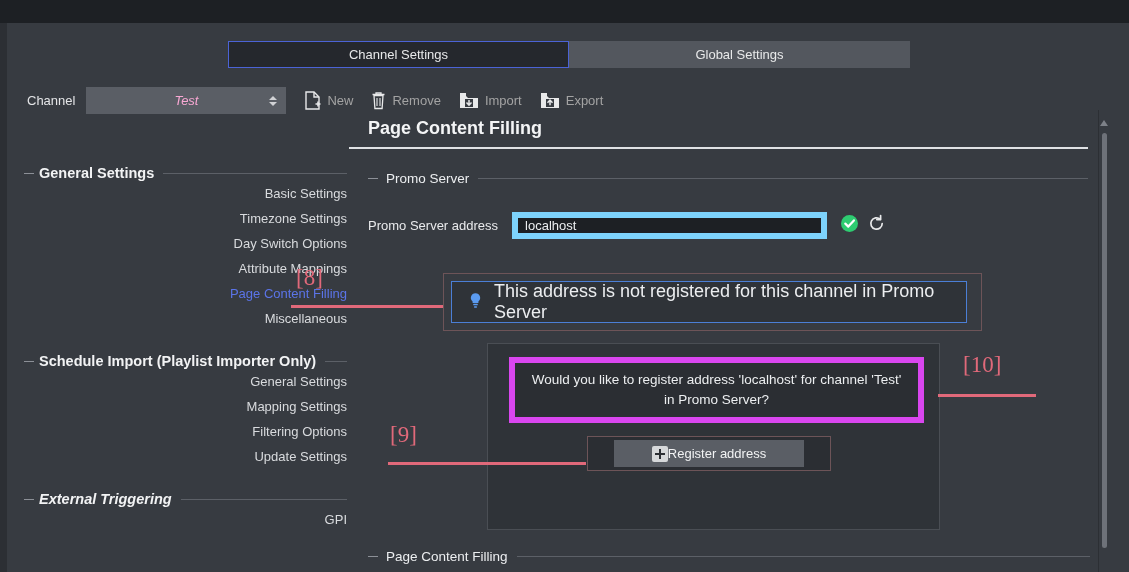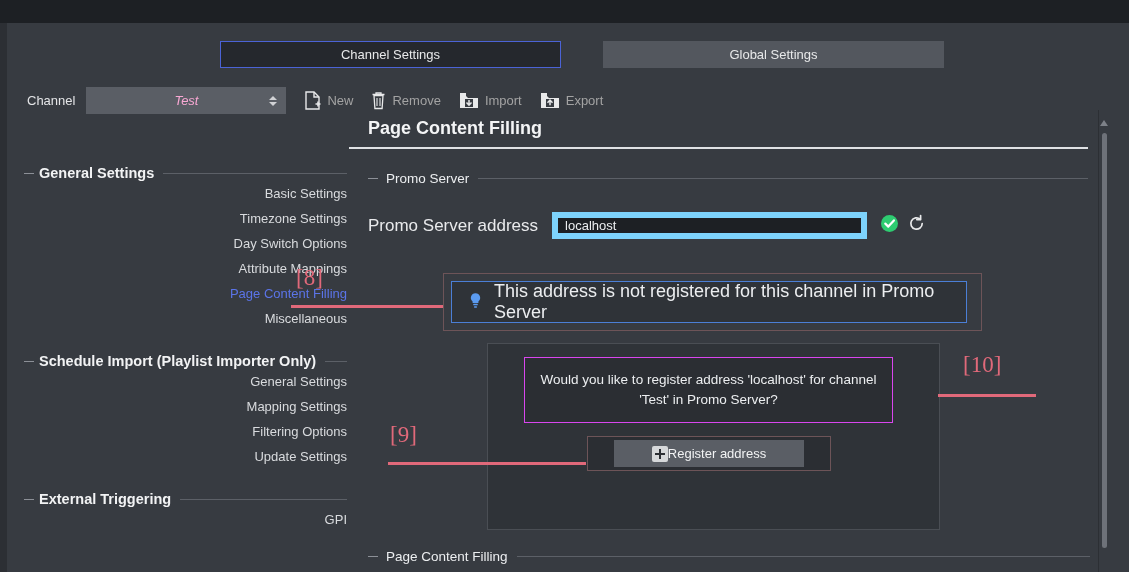--- a/index.html
+++ b/index.html
@@ -22,23 +22,22 @@
     background: #1d2024;
   }
   .left-edge {
     position: absolute; left: 0; top: 23px;
     width: 7px; height: 549px;
     background: #2c2f34;
   }
 
   
   .tabbar {
-    position: absolute; left: 220px; top: 41px;
+    position: absolute; left: 228px; top: 41px;
     display: flex;
-    gap: 42px;
   }
   .tab {
     height: 27px;
     display: flex; align-items: center; justify-content: center;
     font-size: 13px;
     color: #e8e9ea;
     cursor: pointer;
     border: 1px solid transparent;
   }
   .tab.selected {
@@ -161,21 +160,21 @@
   .section-head .rule {
     flex: 1; height: 1px; background: #5c6067;
     margin-left: 9px; margin-right: 3px;
   }
 
   .field-row {
     display: flex; align-items: center;
     margin-top: 26px;
   }
   .field-label {
-    font-size: 17px; color: #e9eaec;
+    font-size: 13px; color: #e9eaec;
     margin-right: 14px;
   }
   .text-input {
     width: 315px; height: 27px;
     background: #1d2024;
     border: 6px solid #7dd3fc;
     color: #eceef0;
     font-family: "Liberation Sans", sans-serif;
     font-size: 13px;
     padding: 0 7px;
@@ -200,24 +199,24 @@
   }
 
   
   .reg-panel {
     position: absolute; left: 487px; top: 343px;
     width: 453px; height: 187px;
     background: #2f3338;
     border: 1px solid #4a4e54;
   }
   .reg-question {
-    position: absolute; left: 36px; top: 13px;
-    width: 369px; height: 66px;
+    position: absolute; left: 21px; top: 13px;
+    width: 415px; height: 66px;
     background: #2b2e33;
-    border: 1px solid #d946ef;
+    border: 6px solid #d946ef;
     display: flex; align-items: center; justify-content: center;
     text-align: center;
     font-size: 13.5px; color: #eceef0;
     line-height: 1.45;
     padding: 0 12px;
   }
   .reg-btn-wrap {
     position: absolute; left: 99px; top: 92px;
     width: 244px; height: 35px;
     background: #2b2e33;
@@ -400,21 +399,21 @@
     <div class="group-head" style="margin-top:22px;">
       <span class="dash"></span>
       <span class="gtitle">Schedule Import (Playlist Importer Only)</span>
       <span class="rule"></span>
     </div>
     <div class="nav-item"><span>General Settings</span></div>
     <div class="nav-item"><span>Mapping Settings</span></div>
     <div class="nav-item"><span>Filtering Options</span></div>
     <div class="nav-item"><span>Update Settings</span></div>
 
-    <div class="group-head" style="margin-top:22px;">
+    <div class="group-head" style="margin-top:22px;font-style:italic;">
       <span class="dash"></span>
       <span class="gtitle">External Triggering</span>
       <span class="rule"></span>
     </div>
     <div class="nav-item"><span>GPI</span></div>
   </div>
 
   <div class="main">
     <div class="page-title">Page Content Filling</div>
     <div class="title-rule"></div>

